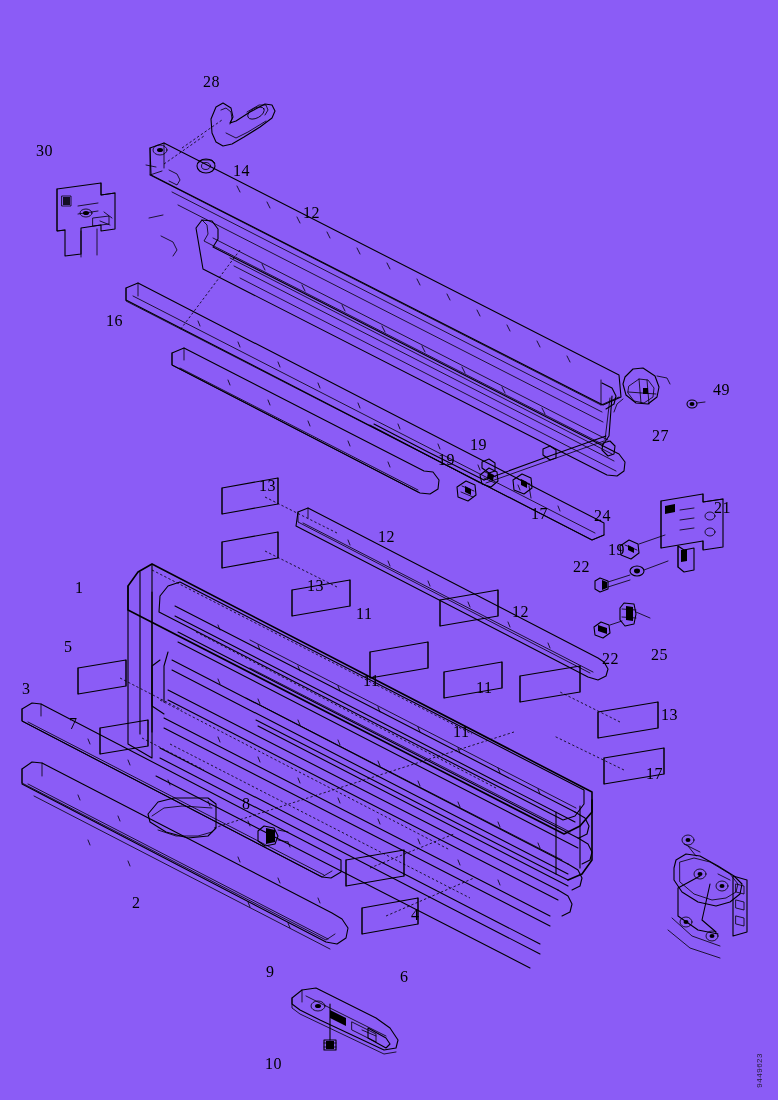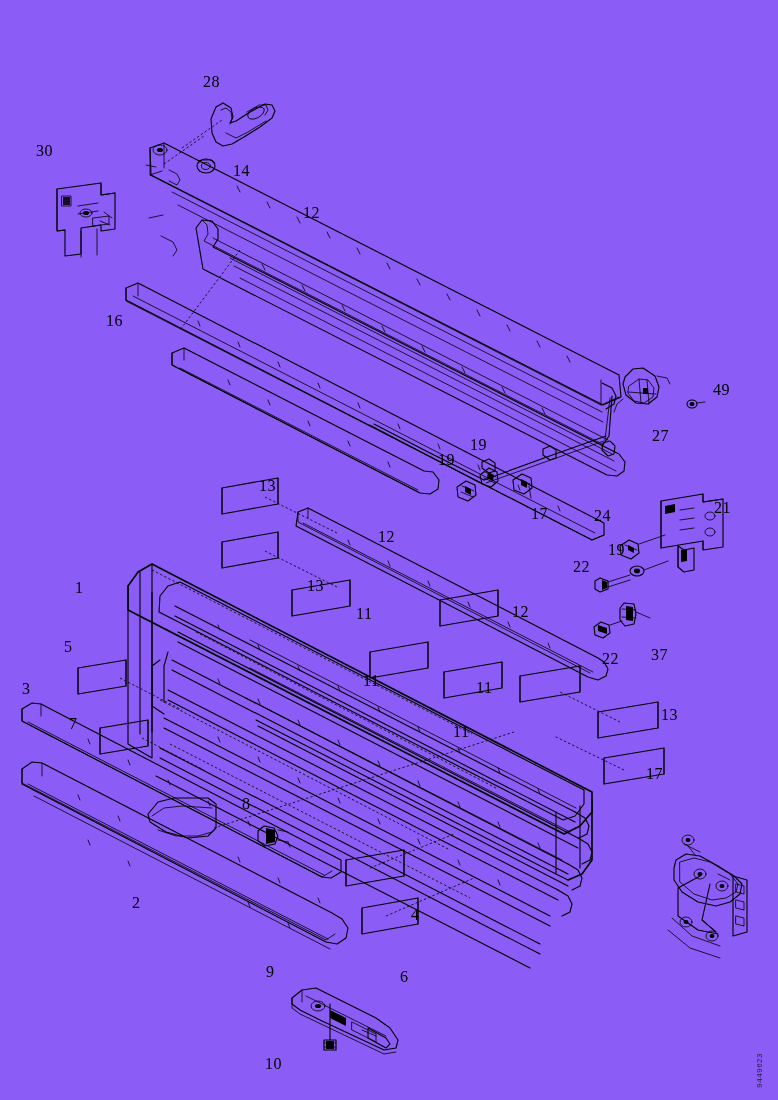--- a/index.html
+++ b/index.html
@@ -522,21 +522,21 @@
   <div class="callout" style="left:594px;top:508px">24</div>
   <div class="callout" style="left:714px;top:500px">21</div>
   <div class="callout" style="left:608px;top:542px">19</div>
   <div class="callout" style="left:378px;top:529px">12</div>
   <div class="callout" style="left:573px;top:559px">22</div>
   <div class="callout" style="left:75px;top:580px">1</div>
   <div class="callout" style="left:307px;top:578px">13</div>
   <div class="callout" style="left:356px;top:606px">11</div>
   <div class="callout" style="left:512px;top:604px">12</div>
   <div class="callout" style="left:602px;top:651px">22</div>
-  <div class="callout" style="left:651px;top:647px">37</div>
+  <div class="callout" style="left:651px;top:647px">25</div>
   <div class="callout" style="left:64px;top:639px">5</div>
   <div class="callout" style="left:363px;top:673px">11</div>
   <div class="callout" style="left:476px;top:680px">11</div>
   <div class="callout" style="left:22px;top:681px">3</div>
   <div class="callout" style="left:661px;top:707px">13</div>
   <div class="callout" style="left:453px;top:724px">11</div>
   <div class="callout" style="left:69px;top:716px">7</div>
   <div class="callout" style="left:646px;top:766px">17</div>
   <div class="callout" style="left:242px;top:796px">8</div>
   <div class="callout" style="left:411px;top:907px">4</div>

